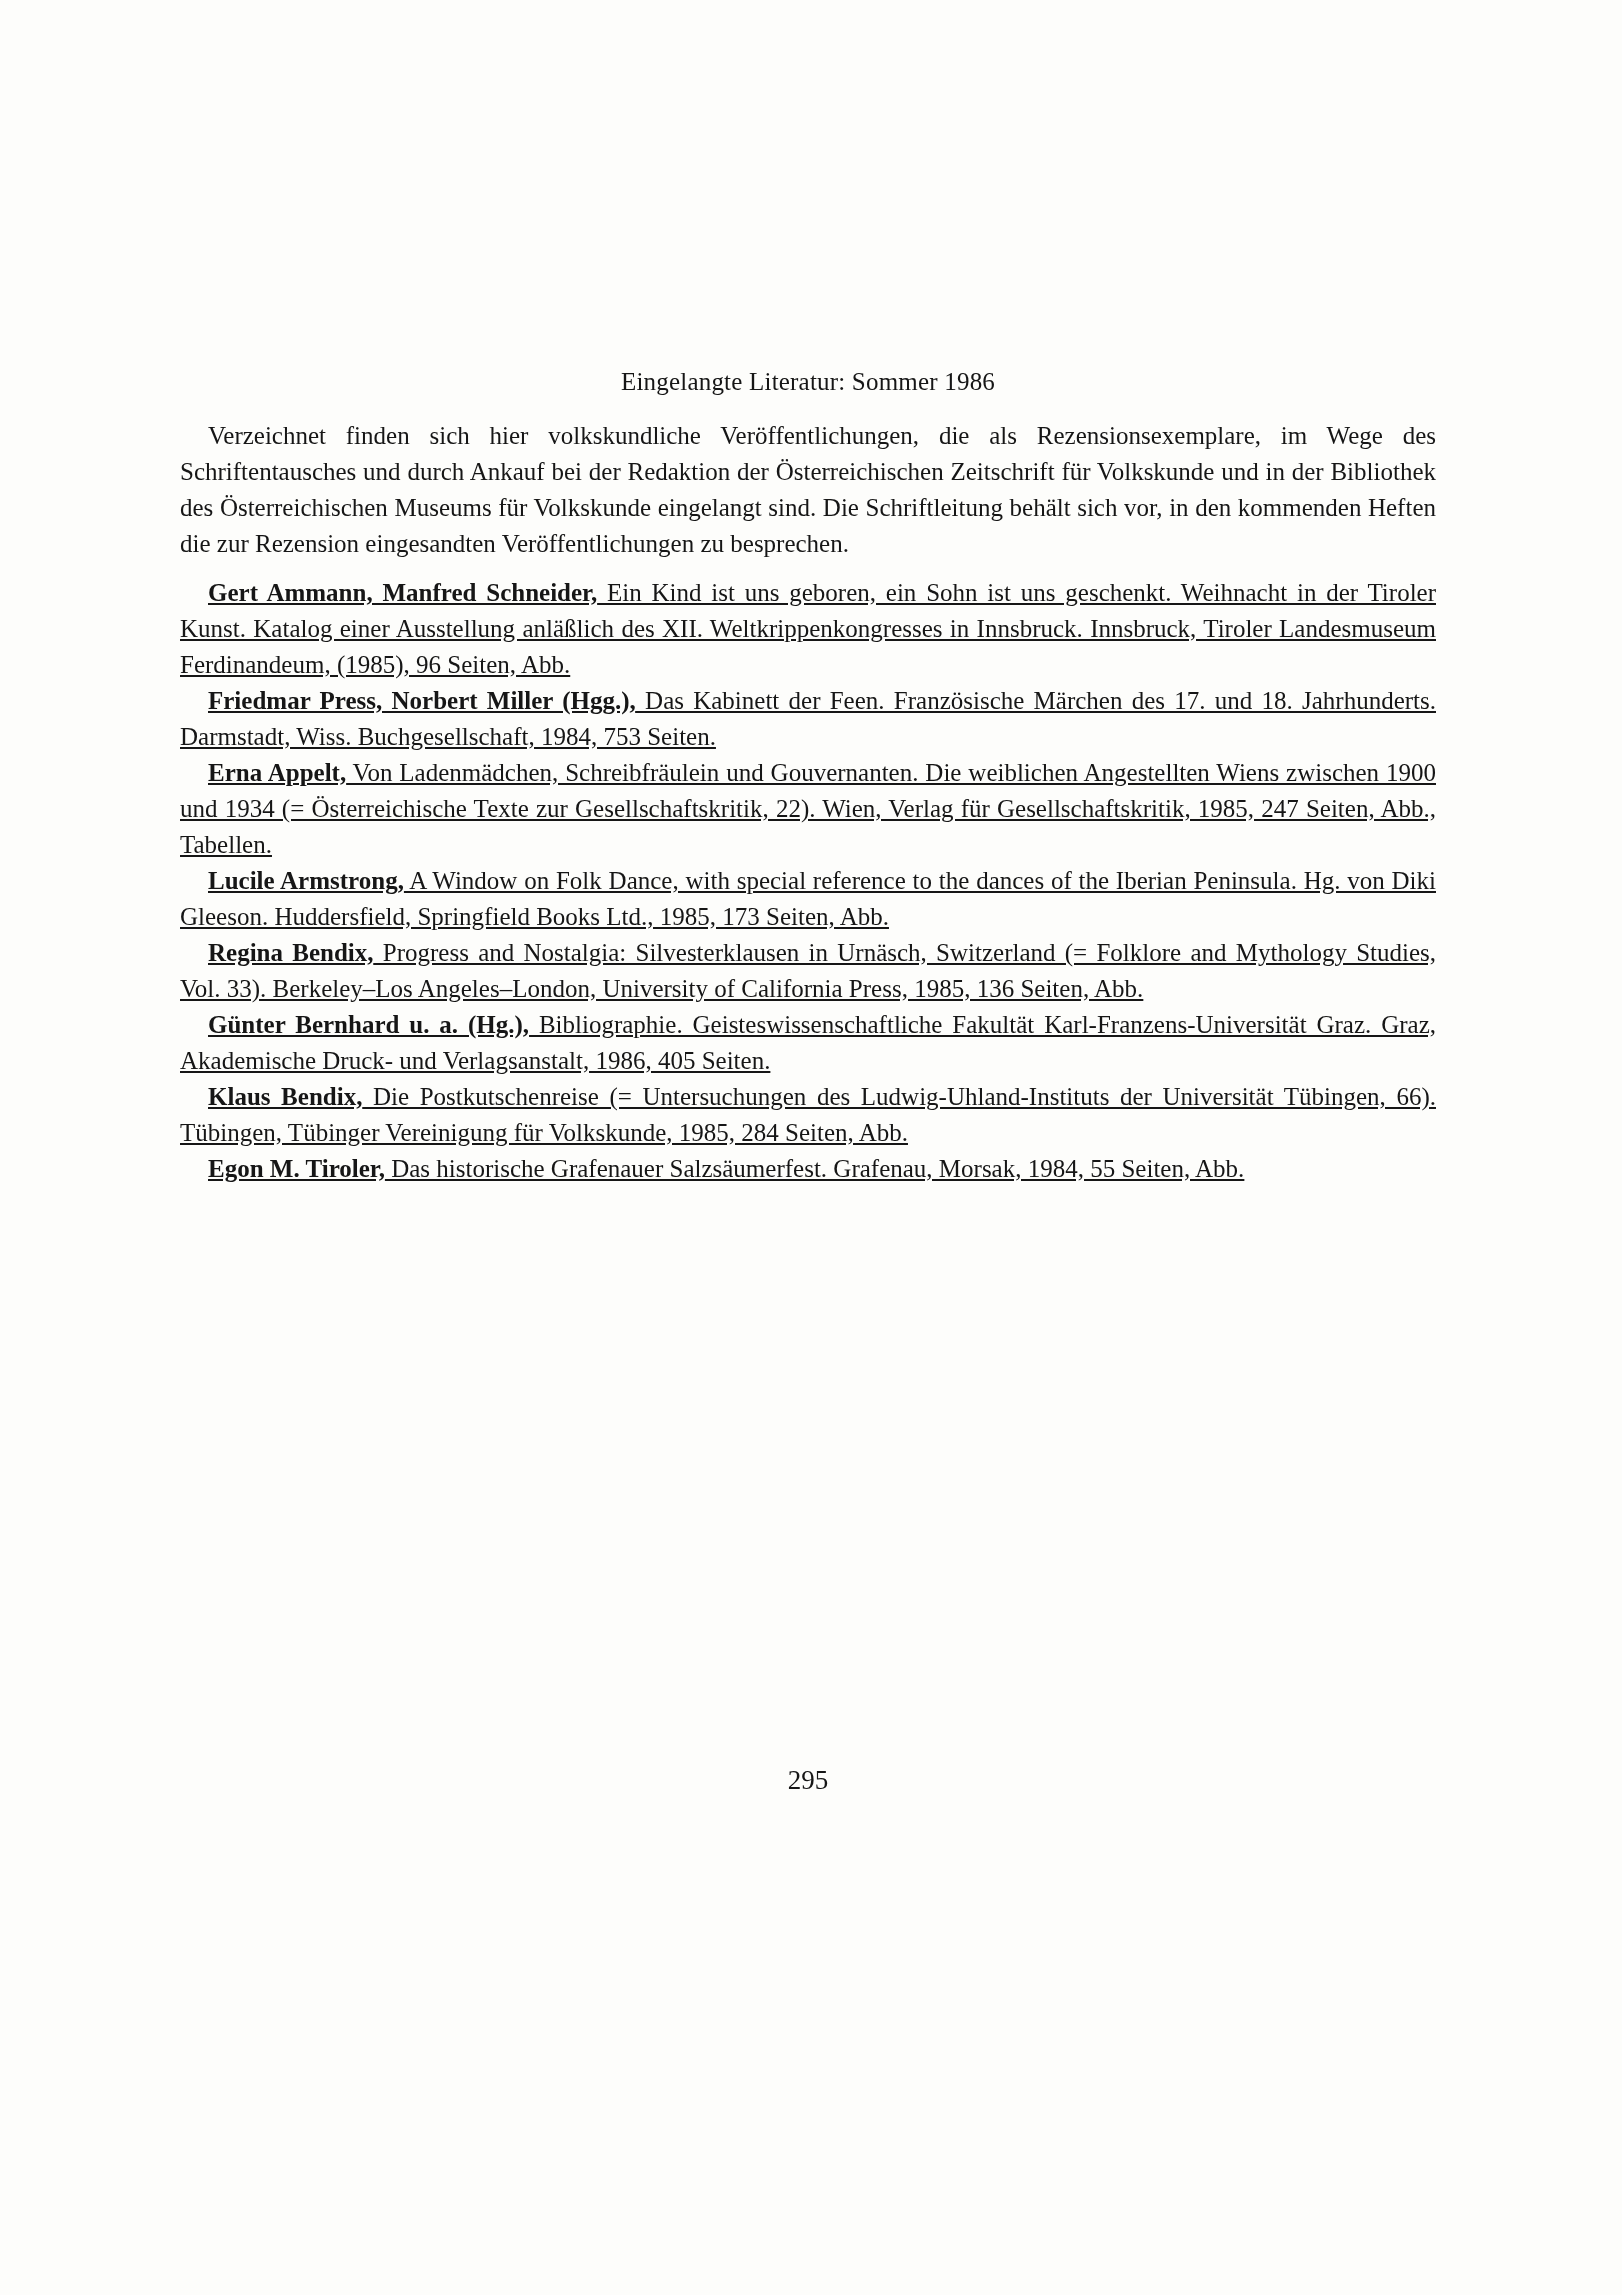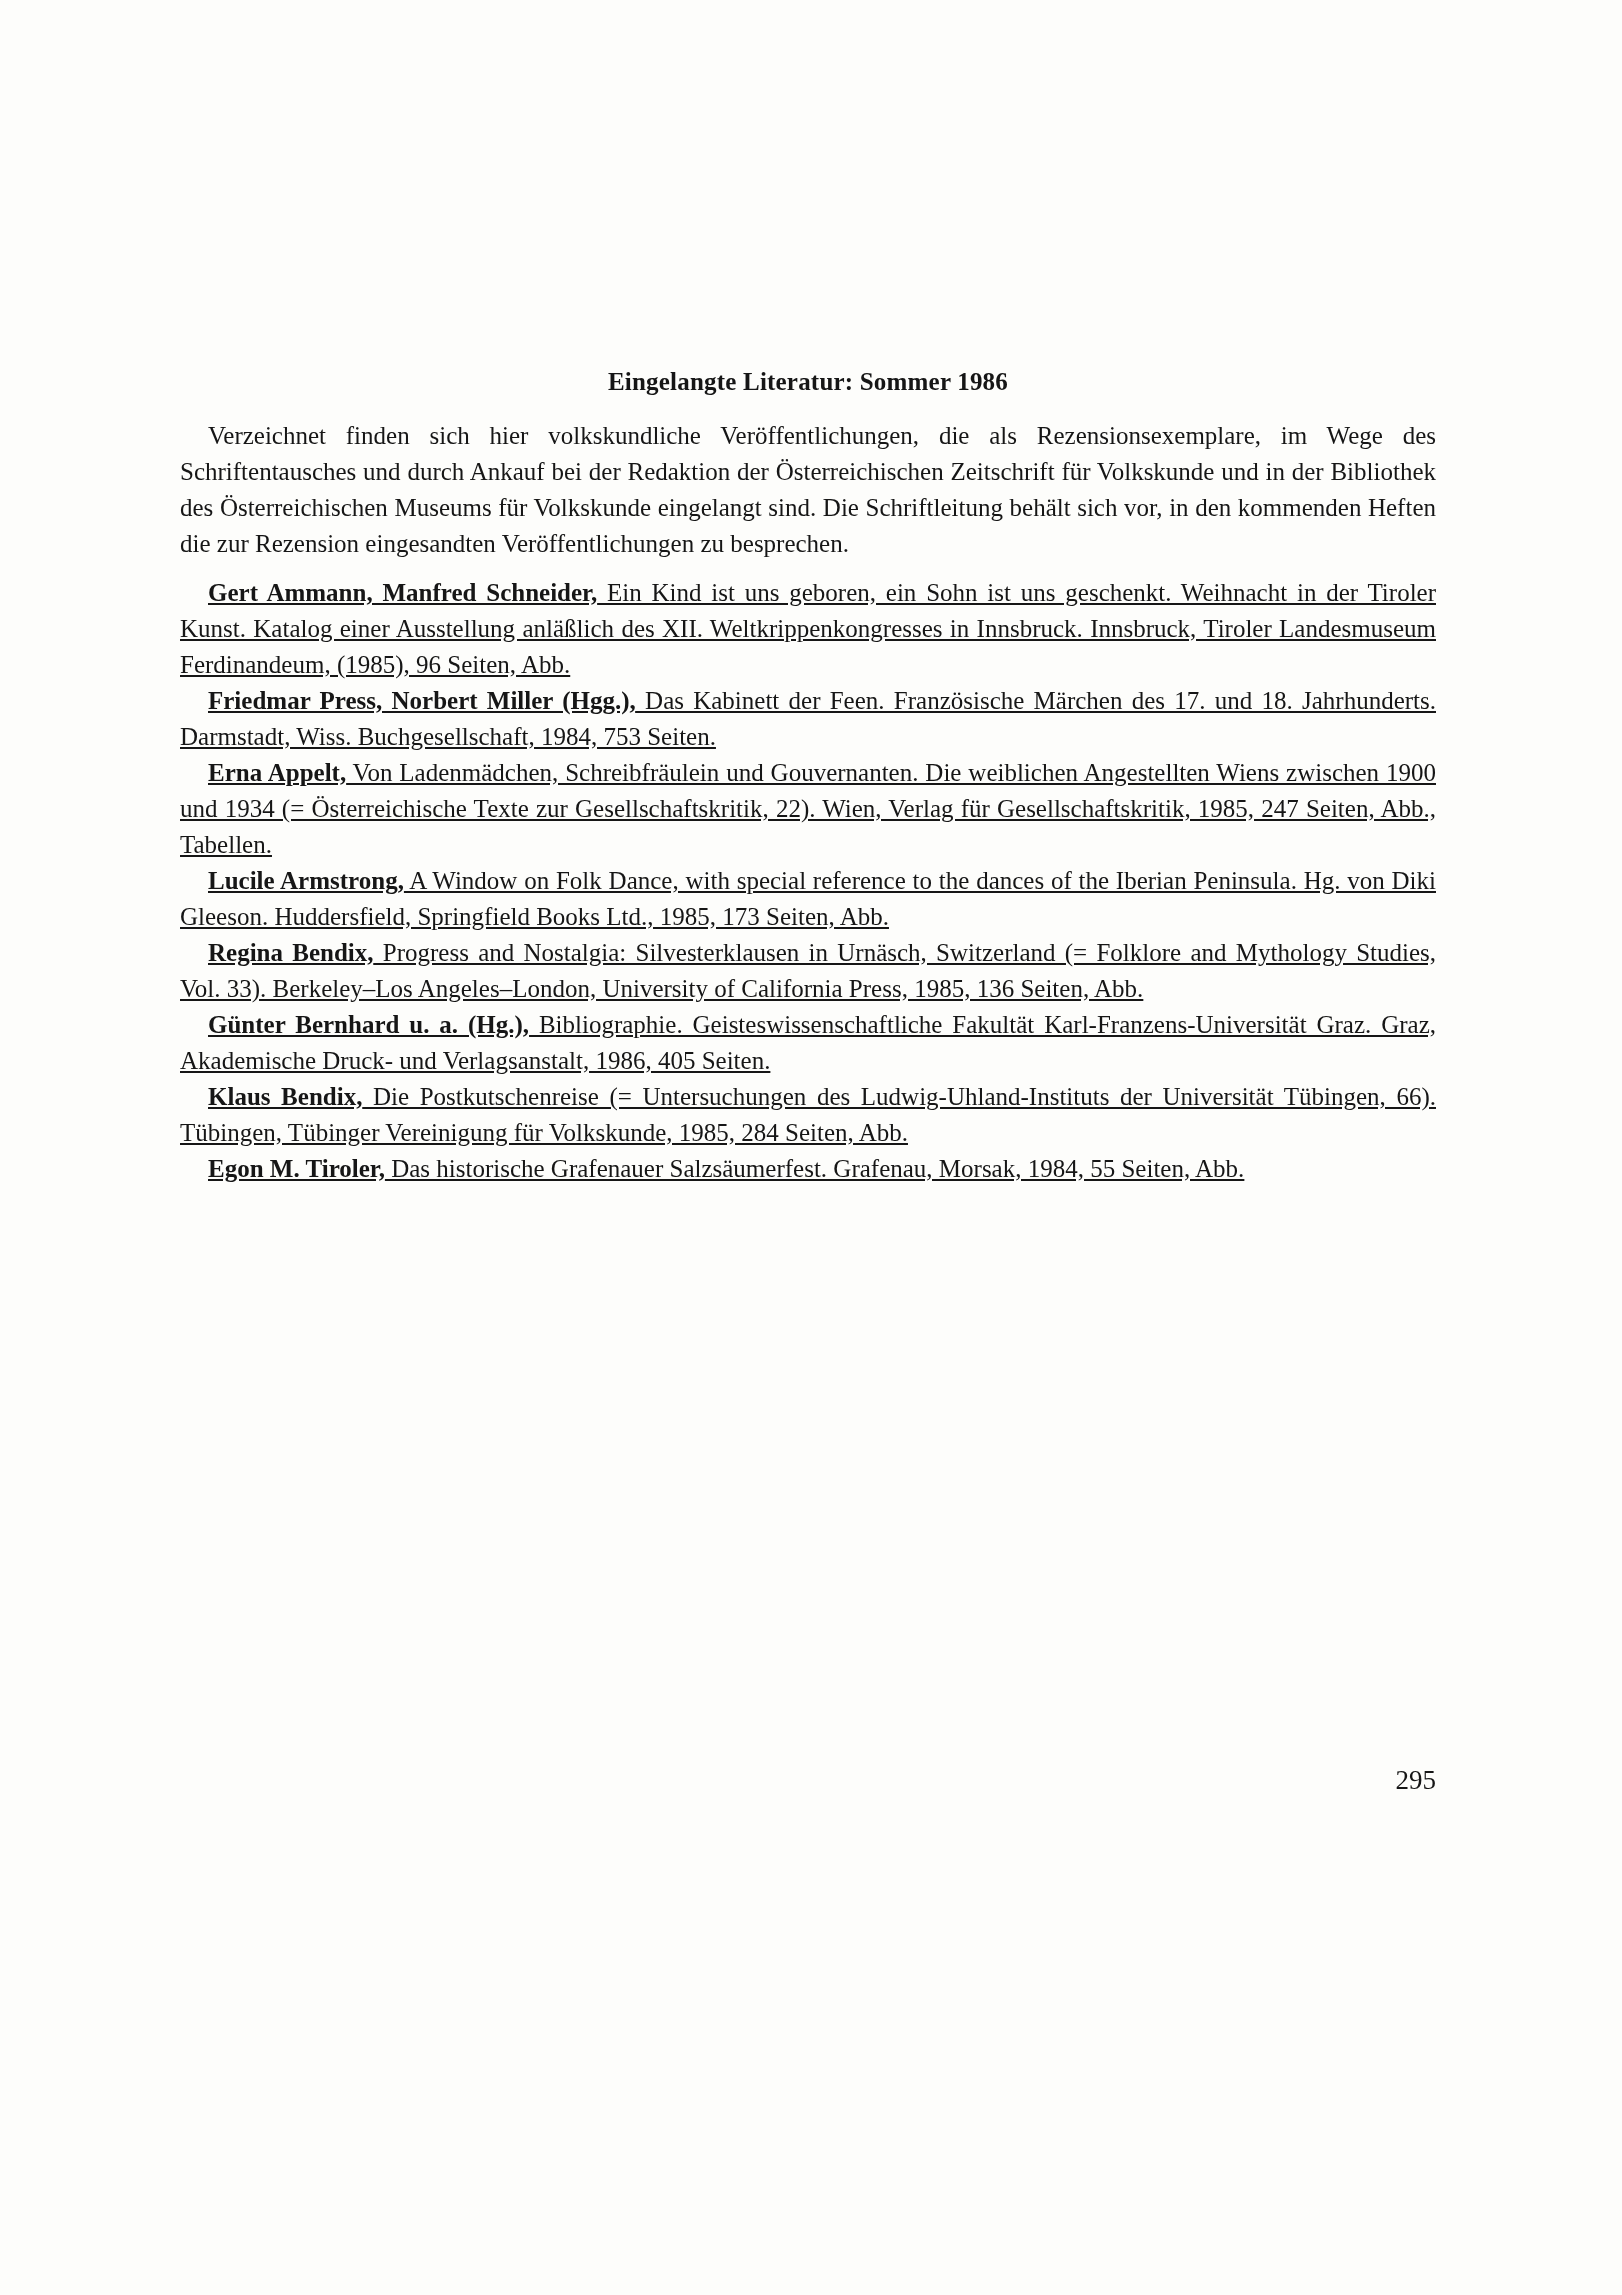--- a/index.html
+++ b/index.html
@@ -18,21 +18,21 @@
     .page-content {
       position: absolute;
       left: 180px;
       top: 364px;
       width: 1256px;
       font-size: 25px;
       line-height: 36px;
     }
     .doc-title {
       font-size: 25px;
-      font-weight: bold;
+      font-weight: normal;
       text-align: center;
       margin: 0 0 18px 0;
       letter-spacing: 0.2px;
     }
     p.intro-paragraph {
       margin: 12px 0 13px 0;
       text-align: justify;
       text-indent: 28px;
     }
     p.entry {
@@ -42,21 +42,21 @@
       text-decoration: underline;
     }
     .entry .authors {
       font-weight: bold;
     }
     .page-number {
       position: absolute;
       left: 180px;
       top: 1762px;
       width: 1256px;
-      text-align: right;
+      text-align: center;
       font-size: 27px;
       line-height: 36px;
     }
   </style>
 </head>
 <body>
 
 <div class="page-content">
 
   <h1 class="doc-title">Eingelangte Literatur: Sommer 1986</h1>

